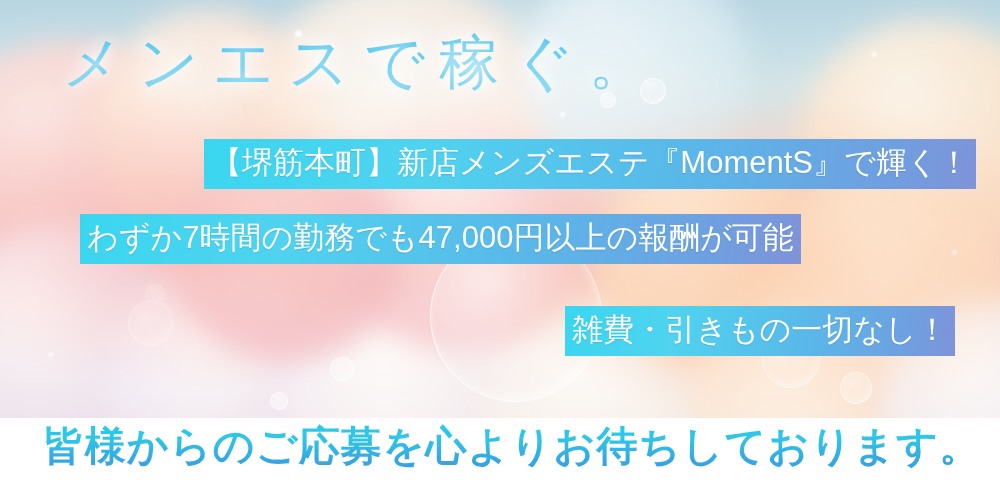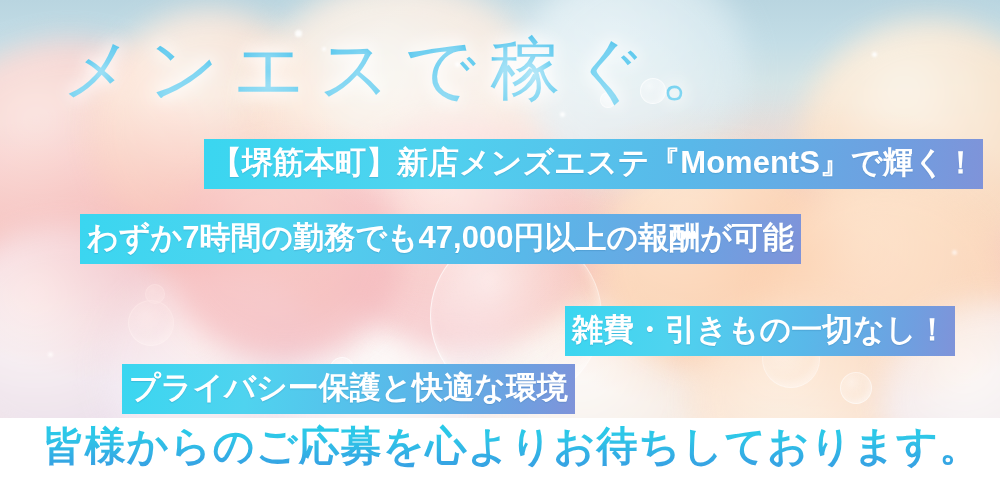--- a/index.html
+++ b/index.html
@@ -72,43 +72,43 @@
       radial-gradient(ellipse 420px 210px at 18% 58%, rgba(246,175,175,0.55), rgba(246,175,175,0) 70%),
       radial-gradient(ellipse 430px 230px at 78% 62%, rgba(252,198,160,0.55), rgba(252,198,160,0) 70%),
       radial-gradient(ellipse 380px 200px at 50% 22%, rgba(255,255,255,0.45), rgba(255,255,255,0) 70%);
     pointer-events: none;
   }
 
   
   .headline {
     position: absolute;
     left: 62px;
-    top: 19px;
-    font-family: Liberation Mono, monospace;
-    font-size: 70px;
+    top: 7px;
+    font-family: Liberation Sans, sans-serif;
+    font-size: 60px;
     line-height: 112px;
     letter-spacing: 14px;
     font-weight: 400;
     white-space: nowrap;
     color: #3ebce8;
     background: linear-gradient(180deg, #2fb6e8 0%, #52c7ee 45%, #8ad9f2 100%);
     -webkit-background-clip: text;
     background-clip: text;
     -webkit-text-fill-color: transparent;
     text-shadow: 0 0 14px rgba(255,255,255,0.85);
     filter: drop-shadow(0 0 10px rgba(255,255,255,0.95));
   }
 
   
   .bullet {
     position: absolute;
     display: inline-block;
     white-space: nowrap;
     color: #ffffff;
-    font-weight: 700;
+    font-weight: 400;
     font-size: 31px;
     line-height: 46px;
     padding: 1px 7px 3px 7px;
     letter-spacing: 0px;
     background: linear-gradient(100deg, #3ad6f0 0%, #4fd3ef 28%, #59b8e9 62%, #6f9fe0 88%, #7f93d9 100%);
     text-shadow: 0 1px 1px rgba(40,110,160,0.25);
   }
 
   .bullet-1 { left: 204px; top: 139px; }
   .bullet-2 { left:  80px; top: 214px; }
@@ -189,19 +189,18 @@
   </div>
 
   <div class="headline">メンエスで稼ぐ。</div>
 
   <div class="bullet bullet-1">【堺筋本町】新店メンズエステ『MomentS』で輝く！</div>
 
   <div class="bullet bullet-2">わずか7時間の勤務でも47,000円以上の報酬が可能</div>
 
   <div class="bullet bullet-3">雑費・引きもの一切なし！</div>
 
-  <div class="bullet bullet-4">プライバシー保護と快適な環境</div>
 
   <div class="cta-band">
     <div class="cta-text">皆様からのご応募を心よりお待ちしております。</div>
   </div>
 
 </div>
 
 </body></html>

